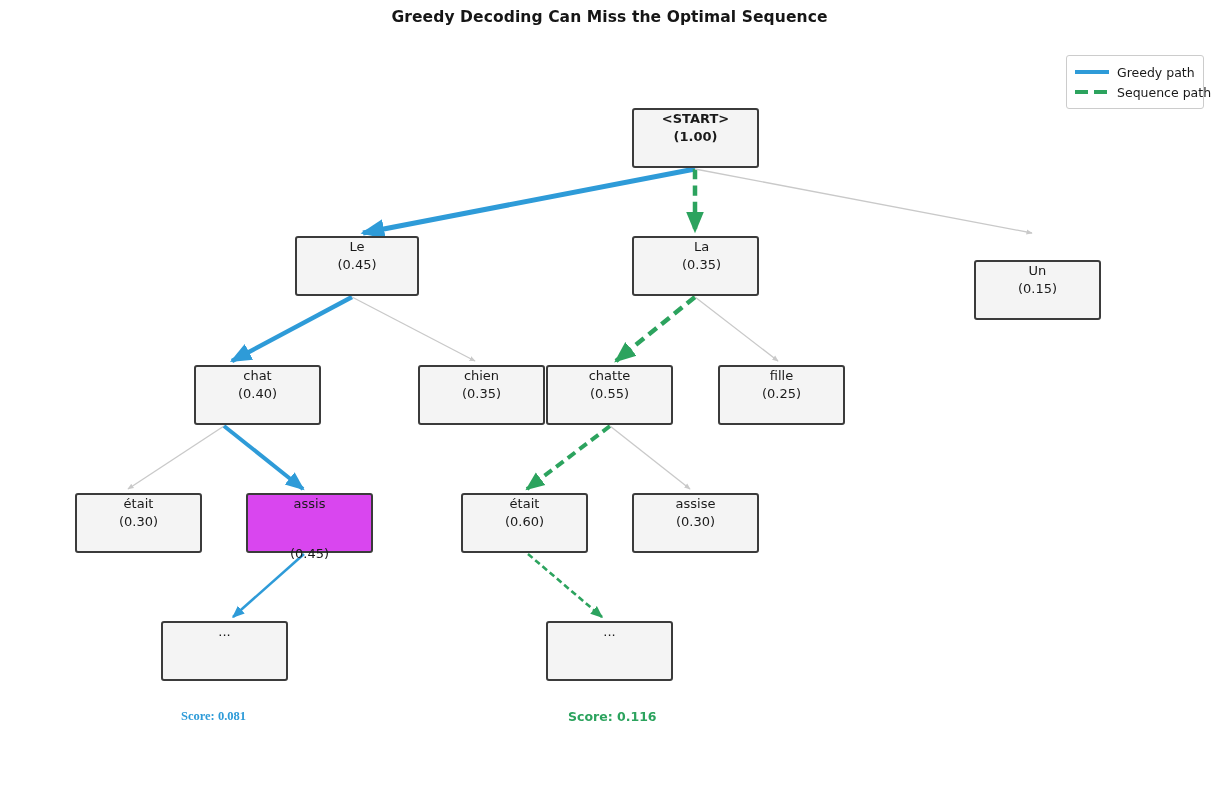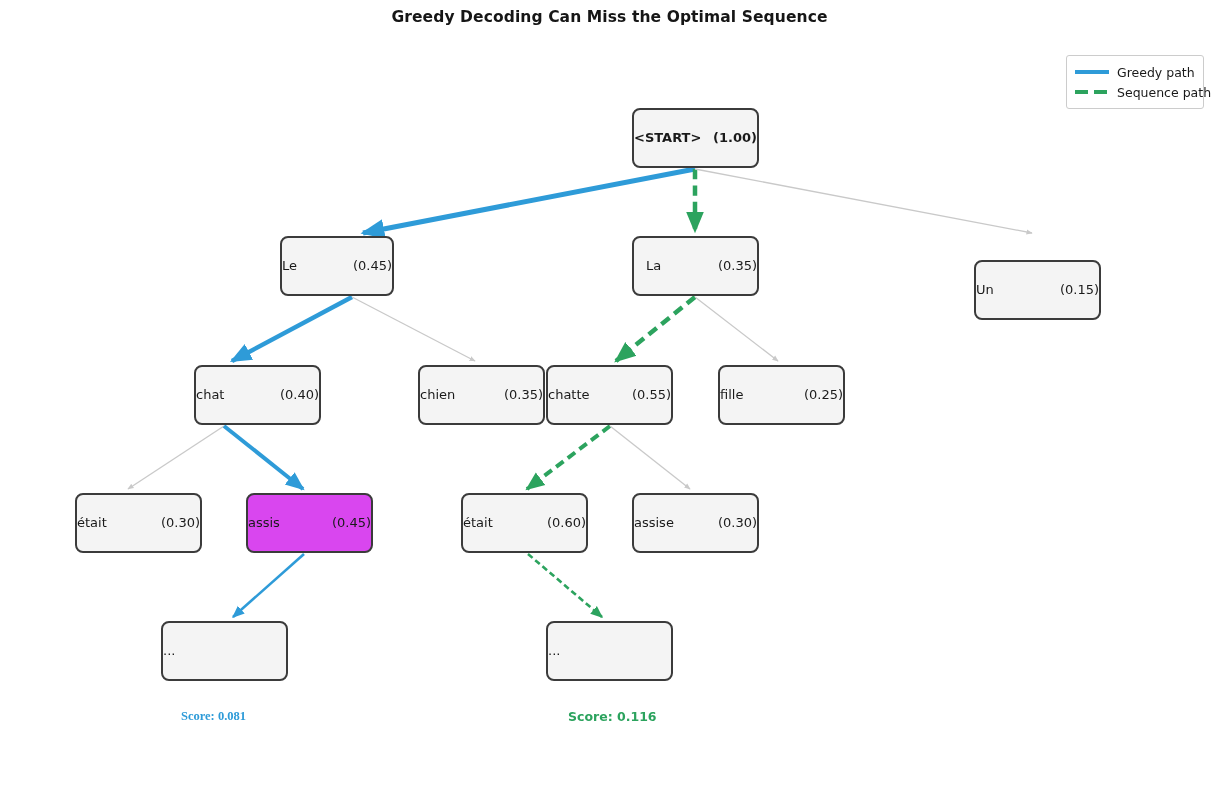--- a/index.html
+++ b/index.html
@@ -36,25 +36,25 @@
     left: 0; top: 0;
     width: 1219px;
     height: 790px;
     pointer-events: none;
   }
   .node {
     position: absolute;
     box-sizing: border-box;
     background: #f4f4f4;
     border: 2px solid #3b3b3b;
-    border-radius: 8px;
+    border-radius: 3px;
     display: flex;
-    flex-direction: row;
+    flex-direction: column;
     align-items: center;
-    justify-content: space-between;
+    justify-content: flex-start;
     font-size: 13px;
     color: #1a1a1a;
     line-height: 1.35;
   }
   .node.start {
     font-weight: bold;
   }
   .node .tok { display: block; }
   .node .prob { display: block; }
   .score {
@@ -132,21 +132,21 @@
       <line x1="610" y1="426" x2="690" y2="489" stroke="#c9c9c9" stroke-width="1.3" stroke-linecap="butt" marker-end="url(#arw-neutral)"></line>
       <line x1="304" y1="554" x2="233" y2="617" stroke="#2e9bd8" stroke-width="2.6" stroke-linecap="butt" marker-end="url(#arw-greedy)"></line>
       <line x1="528" y1="554" x2="602" y2="617" stroke="#2ca35e" stroke-width="2.6" stroke-linecap="butt" stroke-dasharray="5.9799999999999995,3.5100000000000002" marker-end="url(#arw-optimal)"></line>
     </svg>
 
   <div id="node-layer">
       <div class="node start" style="left: 632px; top: 108px; width: 127px; height: 60px; background: rgb(244, 244, 244); border-color: rgb(59, 59, 59);">
         <span class="tok">&lt;START&gt;</span>
         <span class="prob">(1.00)</span>
       </div>
-      <div class="node" style="left: 280px; top: 236px; width: 114px; height: 60px; background: rgb(244, 244, 244); border-color: rgb(59, 59, 59);">
+      <div class="node" style="left: 295px; top: 236px; width: 124px; height: 60px; background: rgb(244, 244, 244); border-color: rgb(59, 59, 59);">
         <span class="tok">Le</span>
         <span class="prob">(0.45)</span>
       </div>
       <div class="node" style="left: 632px; top: 236px; width: 127px; height: 60px; background: rgb(244, 244, 244); border-color: rgb(59, 59, 59); padding-left: 12px;">
         <span class="tok">La</span>
         <span class="prob">(0.35)</span>
       </div>
       <div class="node" style="left: 974px; top: 236px; width: 127px; height: 60px; background: rgb(244, 244, 244); border-color: rgb(59, 59, 59); margin-top: 24px;">
         <span class="tok">Un</span>
         <span class="prob">(0.15)</span>

